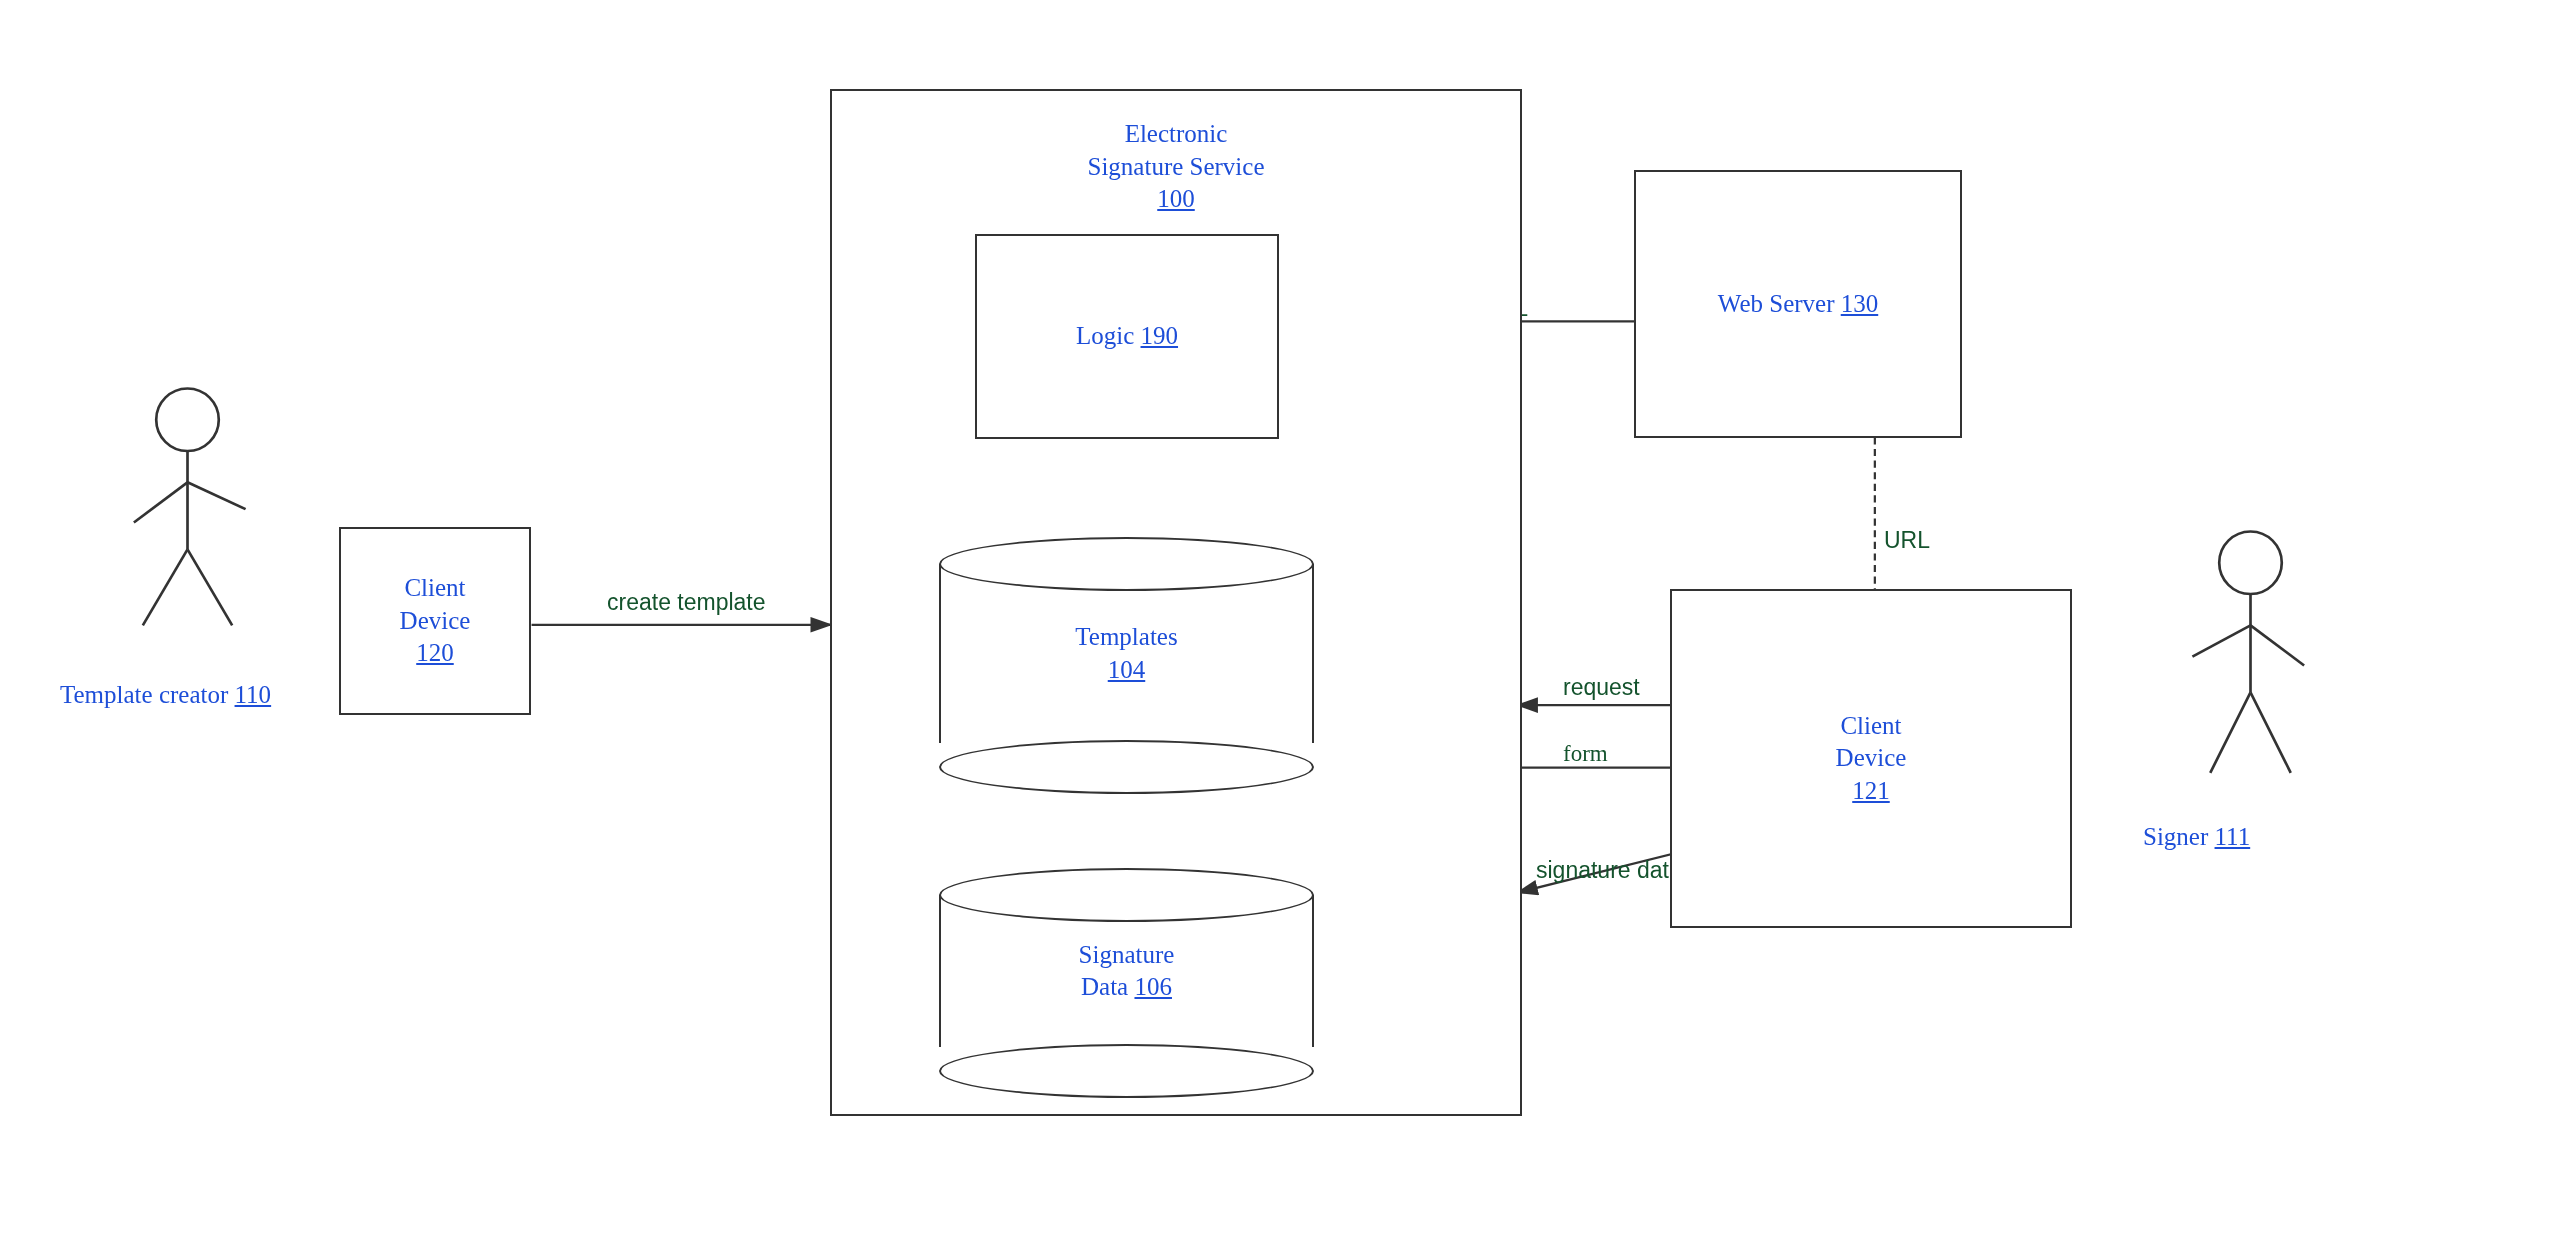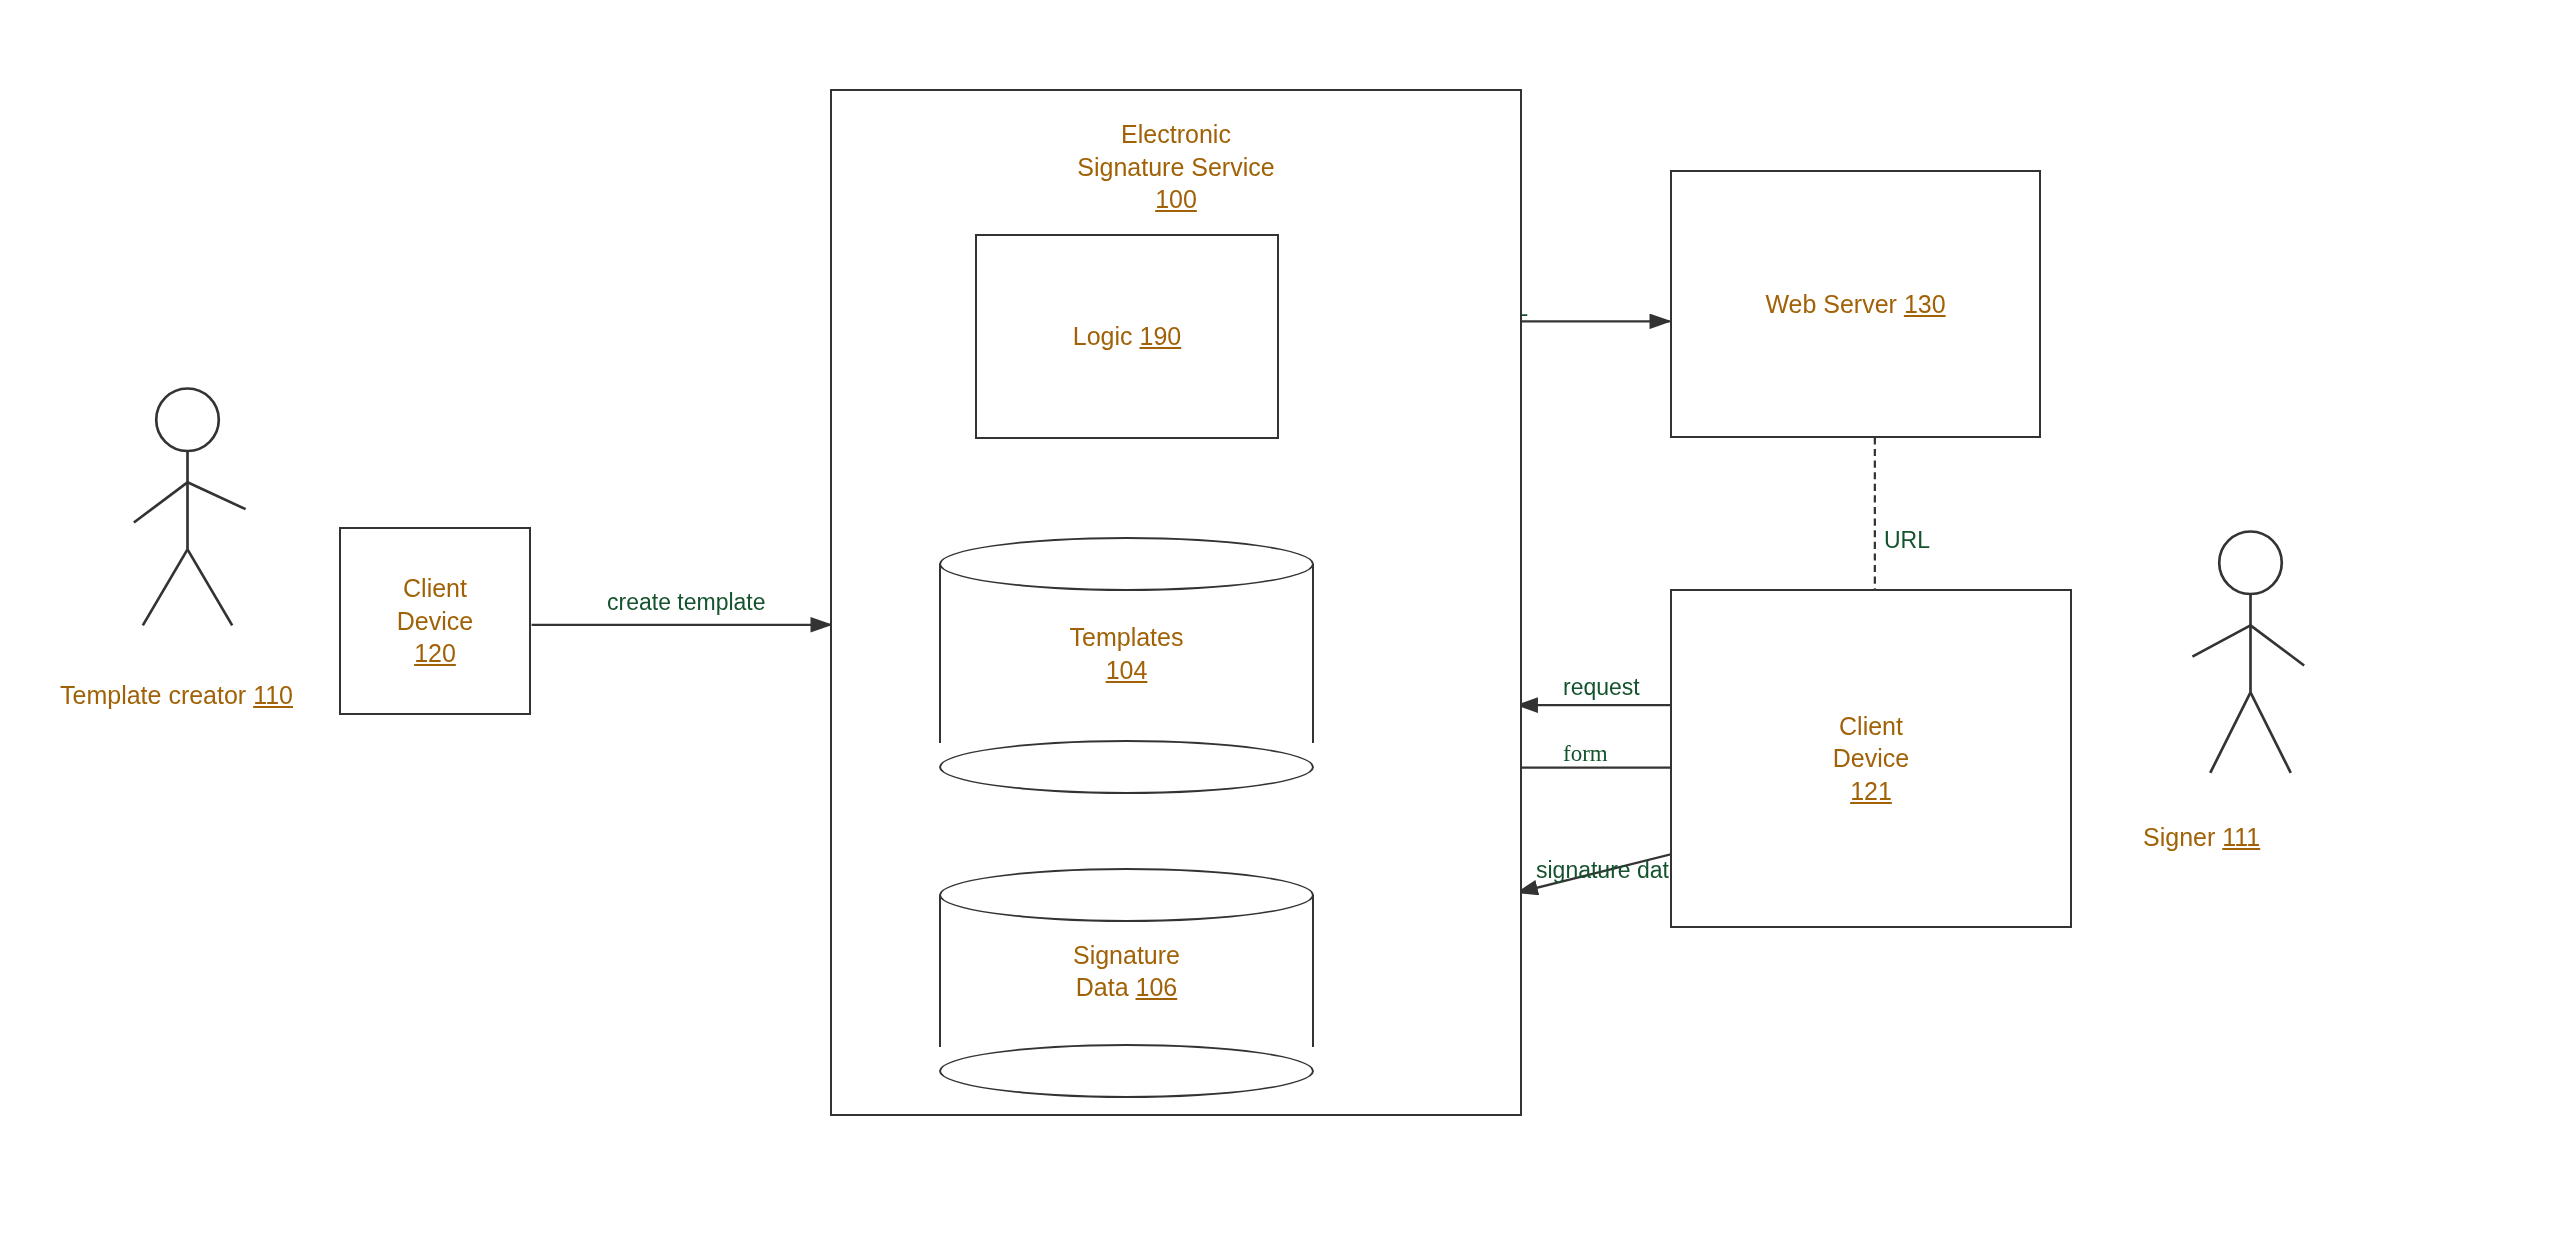--- a/index.html
+++ b/index.html
@@ -33,23 +33,24 @@
     }
     
     .container-box {
       position: absolute;
       border: 2.7px solid #333;
       background: #fff;
     }
     
     .label {
       font-size: 25px;
-      color: #a16207;
+      color: #1d4ed8;
       text-align: center;
       line-height: 1.3;
+      font-family: Liberation Serif, serif;
     }
     .label u {
       text-decoration: underline;
     }
     
     .arrows-svg {
       position: absolute;
       top: 0;
       left: 0;
       width: 2576px;
@@ -144,21 +145,21 @@
       <div style="width: 375px; height: 54px; border: 2.7px solid #333; border-radius: 50%; background: #fff; position:relative; z-index:2;"></div>
 
       <div style="width: 375px; height: 152px; border-left: 2.7px solid #333; border-right: 2.7px solid #333; background: #fff; margin-top: -27px; display:flex; align-items:center; justify-content:center; position:relative; z-index:1;">
         <div class="label">Signature<br>Data <u>106</u></div>
       </div>
 
       <div style="width: 375px; height: 54px; border: 2.7px solid #333; border-radius: 50%; background: #fff; margin-top: -2.7px; position:relative; z-index:2;"></div>
     </div>
   </div>
 
-  <div class="box" style="left: 1670px; top: 170px; width: 371px; height: 268px; justify-content: center;">
+  <div class="box" style="left: 1634px; top: 170px; width: 328px; height: 268px; justify-content: center;">
     <div class="label">Web Server <u>130</u></div>
   </div>
 
   <div class="box" style="left: 1670px; top: 589px; width: 402px; height: 339px;">
     <div class="label">Client<br>Device<br><u>121</u></div>
   </div>
 
   <div class="stick-figure" style="left: 2170px; top: 527px;">
     <svg width="161" height="286" viewBox="0 0 180 320">
 

